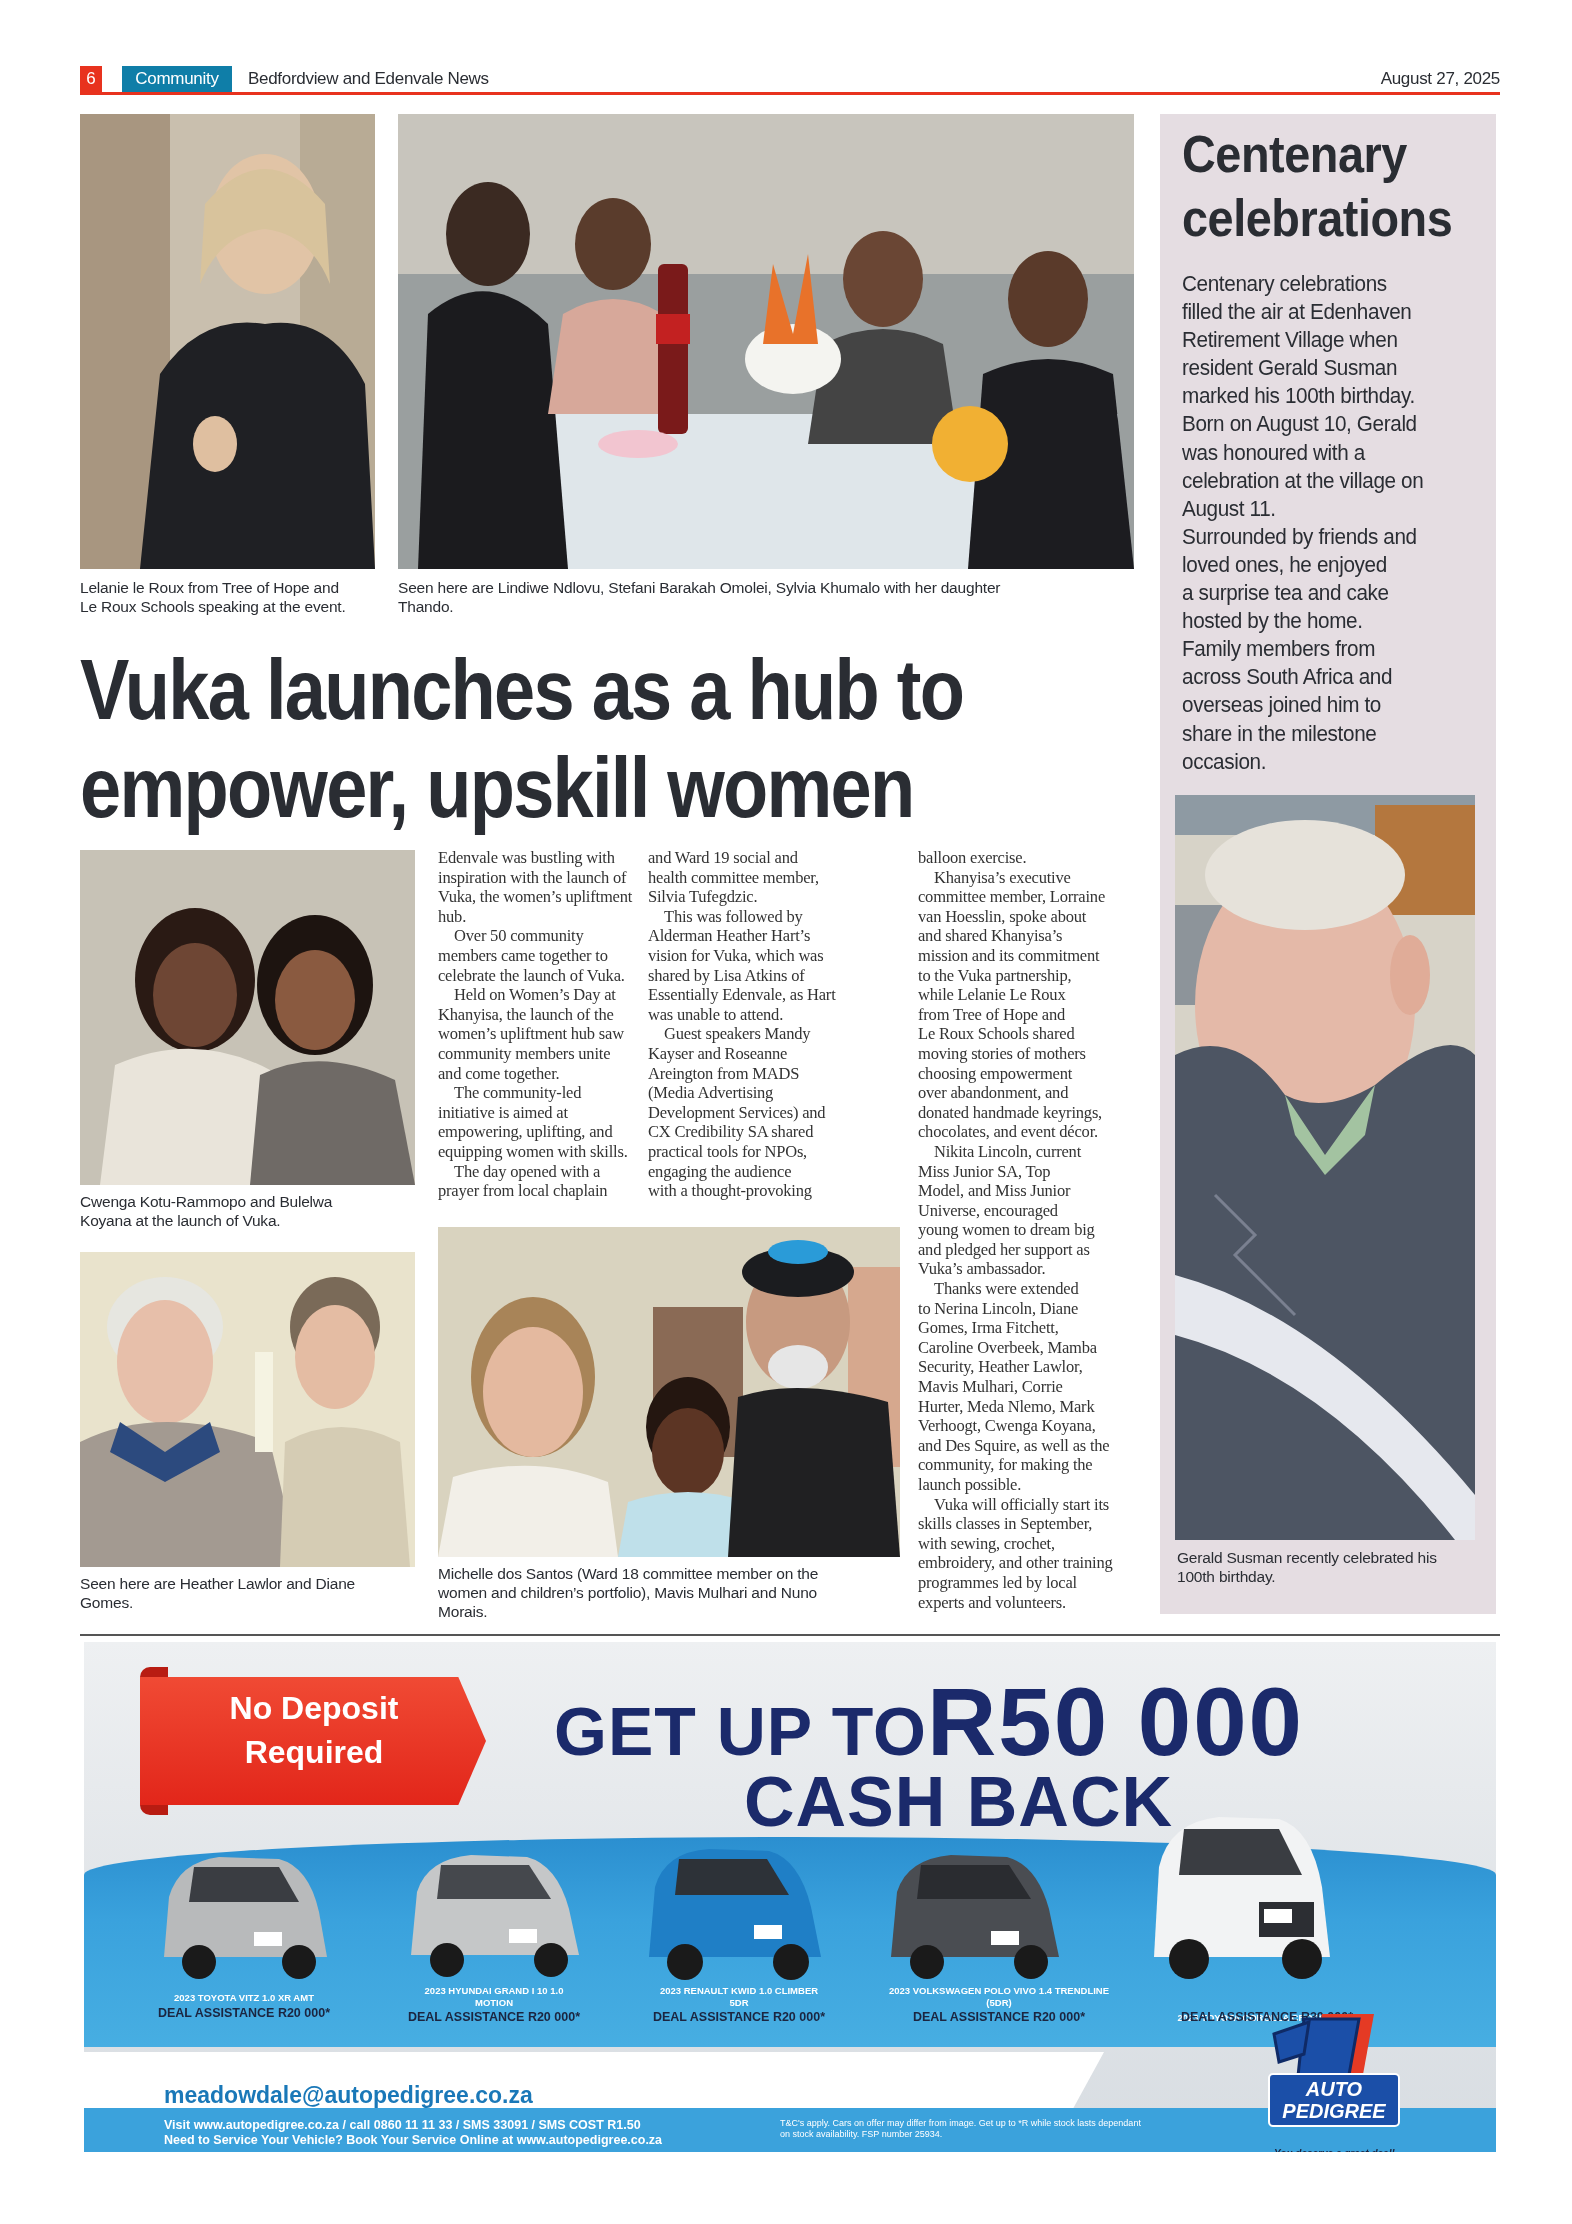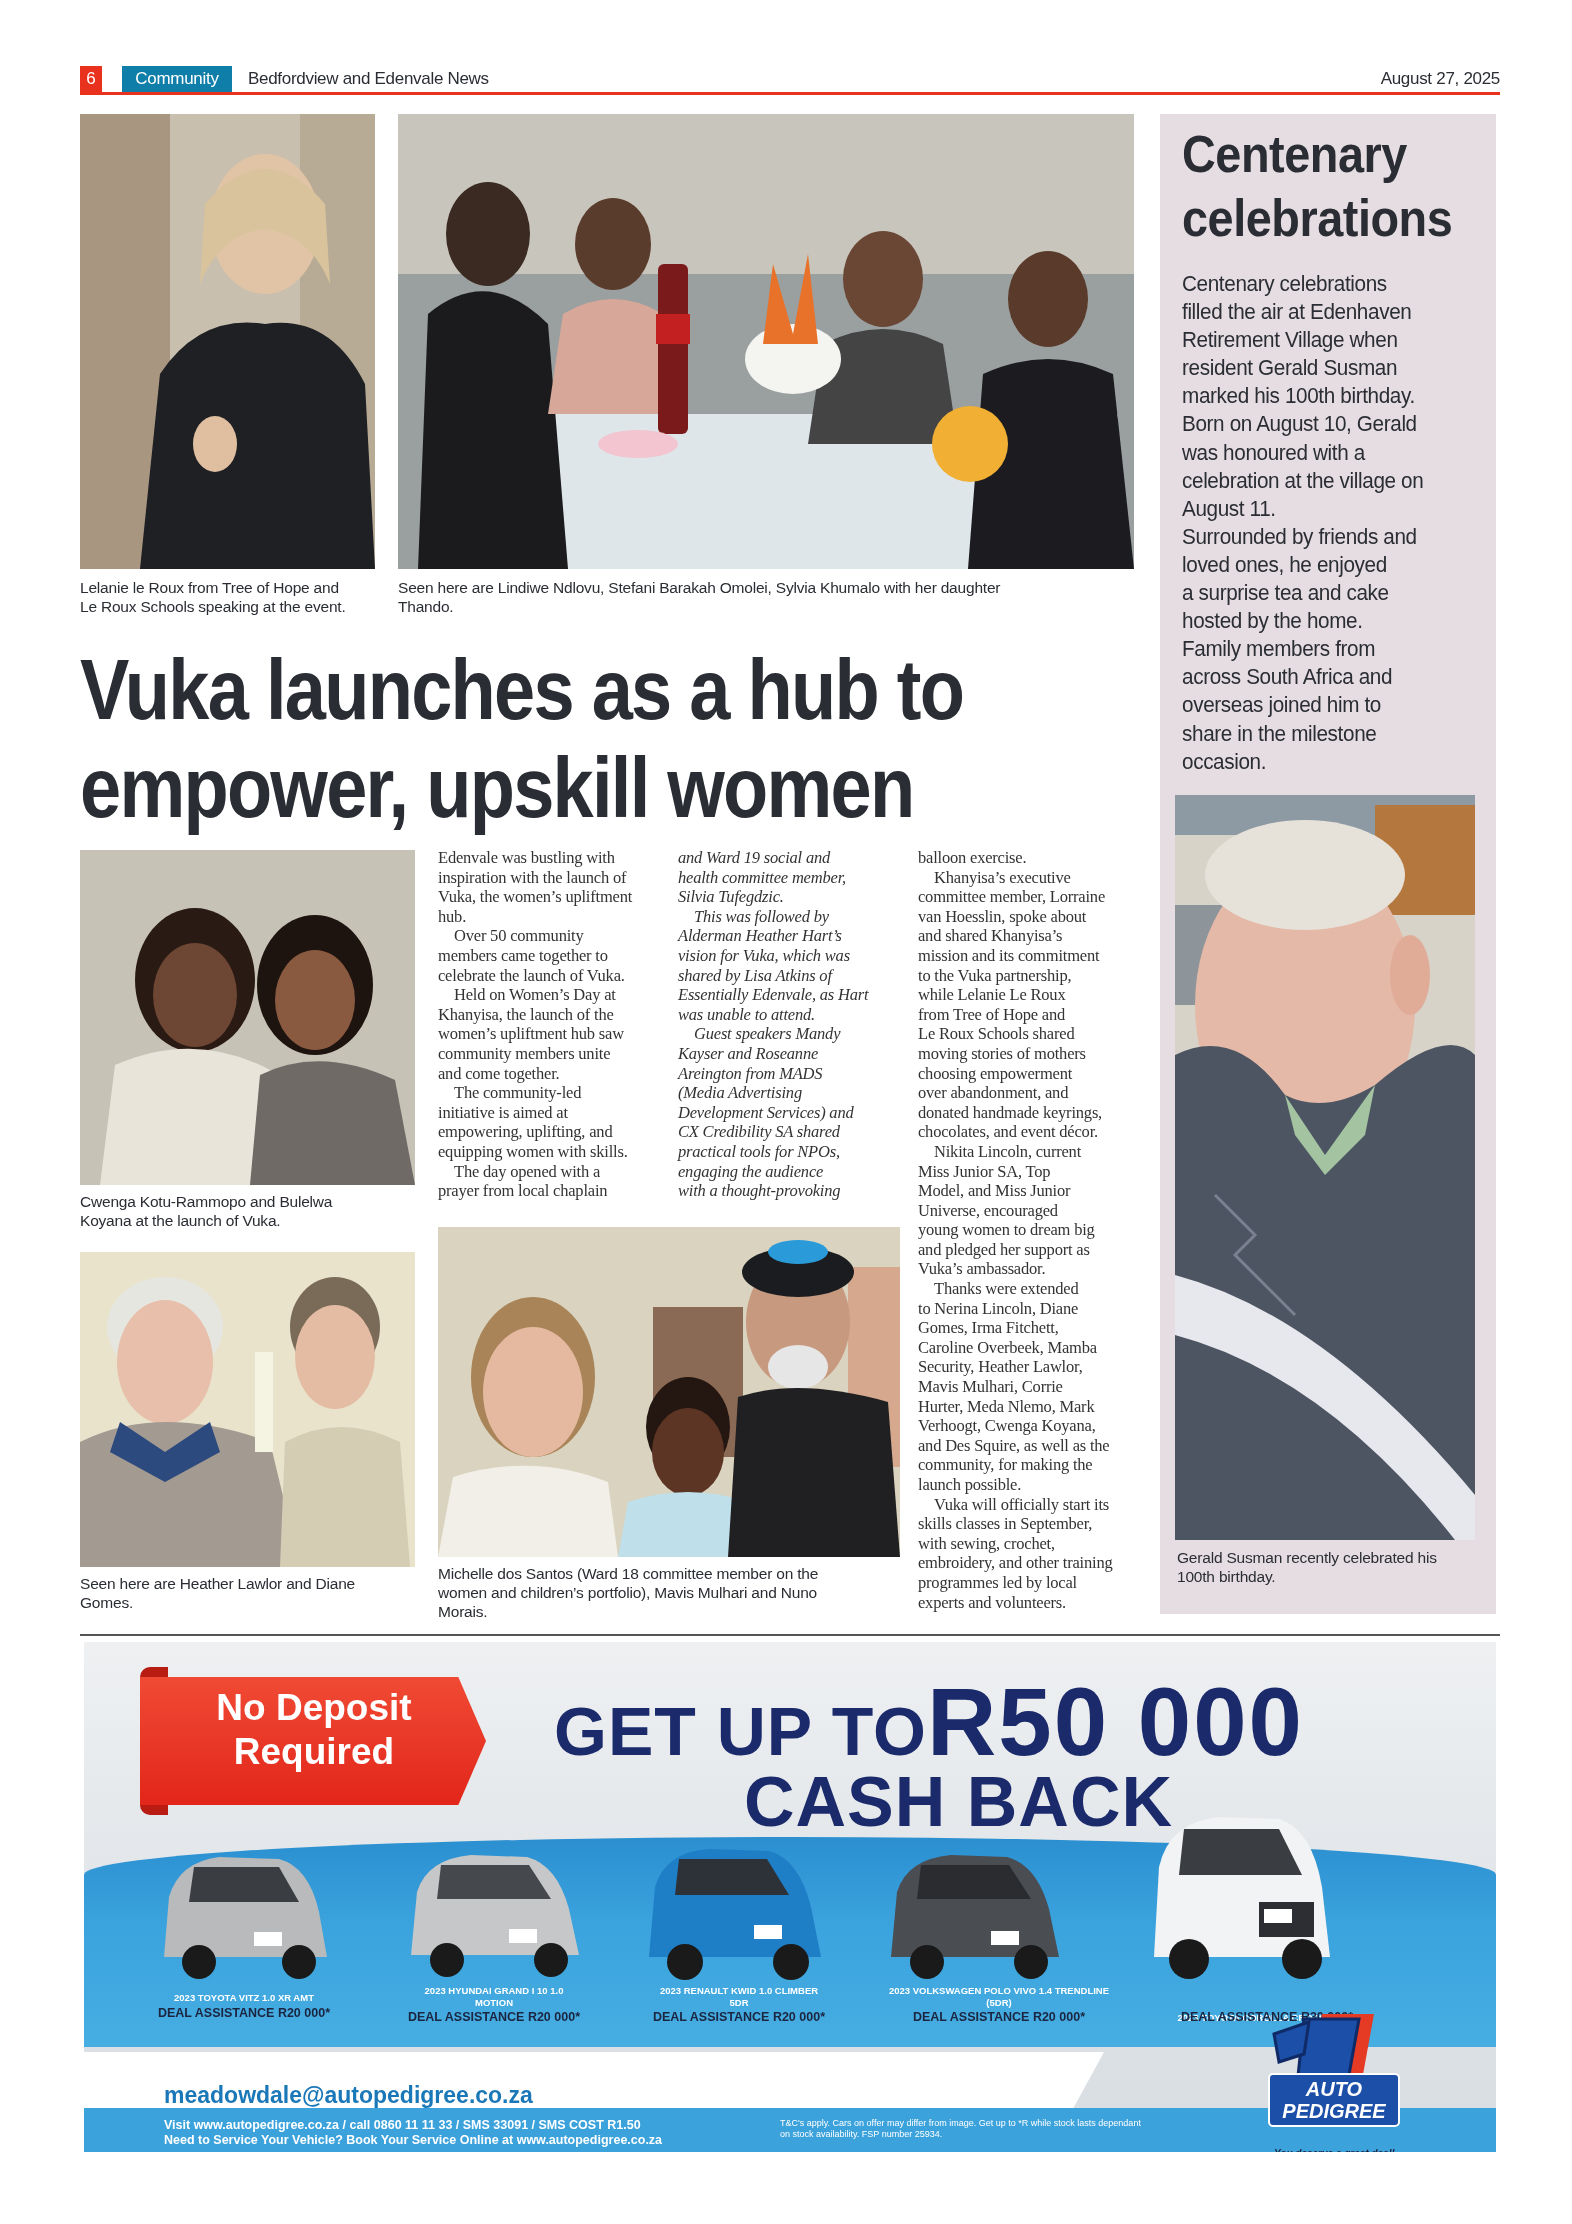--- a/index.html
+++ b/index.html
@@ -33,21 +33,21 @@
   .sb-title span { display: block; }
   .sb-body { left: 1182px; top: 270px; width: 310px; font-size: 22.5px; line-height: 28.1px; color: #2a2d33; letter-spacing: -0.4px; transform: scaleX(0.92); transform-origin: left top; width: 340px; }
   .sb-body span { display: block; white-space: nowrap; }
 
   
   .ad-rule { left: 80px; top: 1634px; width: 1420px; height: 2px; background: #555; }
   .ad { left: 84px; top: 1642px; width: 1412px; height: 510px; overflow: hidden; background: linear-gradient(180deg, #eef0f2 0%, #dfe3e7 60%, #d8dde2 100%); }
   .ad-floor { position: absolute; left: 0; top: 195px; width: 100%; height: 210px; background: linear-gradient(180deg, #2b8fd0 0%, #3aa2dd 40%, #47aee2 100%); border-radius: 50% 50% 0 0 / 18% 18% 0 0; }
   .ad-ribbon { position: absolute; left: 56px; top: 35px; width: 346px; height: 128px; background: linear-gradient(180deg, #f04a34, #e2261a); clip-path: polygon(0 0, 92% 0, 100% 50%, 92% 100%, 0 100%); box-shadow: 0 2px 4px rgba(0,0,0,0.3); }
   .ad-ribbon-tail { position: absolute; left: 56px; top: 25px; width: 28px; height: 148px; background: #b81c12; border-radius: 10px 0 0 10px; }
-  .ad-ribbon-text { position: absolute; left: 90px; top: 44px; width: 280px; text-align: center; color: #fff; font-weight: 700; font-size: 37px; line-height: 44px; }
+  .ad-ribbon-text { position: absolute; left: 90px; top: 44px; width: 280px; text-align: center; color: #fff; font-weight: 700; font-size: 32px; line-height: 44px; }
   .ad-head1 { position: absolute; left: 470px; top: 40px; color: #1b2a6b; font-weight: 700; font-size: 74px; line-height: 80px; white-space: nowrap; letter-spacing: 1px; }
   .ad-head1 .small { font-size: 68px; }
   .ad-head1 .big { font-size: 96px; letter-spacing: 2px; }
   .ad-head2 { position: absolute; left: 660px; top: 120px; color: #1b2a6b; font-weight: 700; font-size: 70px; line-height: 80px; white-space: nowrap; letter-spacing: 1px; }
   .car { position: absolute; top: 195px; width: 190px; height: 150px; }
   .car-label { position: absolute; top: 345px; width: 250px; text-align: center; color: #fff; font-weight: 700; font-size: 9.5px; line-height: 12px; }
   .car-deal { position: absolute; top: 368px; width: 250px; text-align: center; color: #1b2540; font-weight: 700; font-size: 12.5px; line-height: 14px; }
   .ad-contact { position: absolute; left: 0; top: 410px; width: 1020px; height: 56px; background: #fff; clip-path: polygon(0 0, 100% 0, 97% 100%, 0 100%); }
   .ad-contact-1 { position: absolute; left: 80px; top: 416px; color: #1a78b8; font-weight: 700; font-size: 23px; line-height: 26px; white-space: nowrap; }
   .ad-contact-2 { position: absolute; left: 80px; top: 440px; color: #1a78b8; font-weight: 700; font-size: 23px; line-height: 26px; white-space: nowrap; }
@@ -148,21 +148,21 @@
 </div>
 
 <div class="abs col" style="left:438px;top:848px;width:230px;">
   <p><span>Edenvale was bustling with</span><br><span>inspiration with the launch of</span><br><span>Vuka, the women’s upliftment</span><br><span>hub.</span></p>
   <p class="ind"><span>Over 50 community</span><br><span>members came together to</span><br><span>celebrate the launch of Vuka.</span></p>
   <p class="ind"><span>Held on Women’s Day at</span><br><span>Khanyisa, the launch of the</span><br><span>women’s upliftment hub saw</span><br><span>community members unite</span><br><span>and come together.</span></p>
   <p class="ind"><span>The community-led</span><br><span>initiative is aimed at</span><br><span>empowering, uplifting, and</span><br><span>equipping women with skills.</span></p>
   <p class="ind"><span>The day opened with a</span><br><span>prayer from local chaplain</span></p>
 </div>
 
-<div class="abs col" style="left:678px;top:848px;width:230px;font-style:italic;">
+<div class="abs col" style="left:648px;top:848px;width:230px;">
   <p><span>and Ward 19 social and</span><br><span>health committee member,</span><br><span>Silvia Tufegdzic.</span></p>
   <p class="ind"><span>This was followed by</span><br><span>Alderman Heather Hart’s</span><br><span>vision for Vuka, which was</span><br><span>shared by Lisa Atkins of</span><br><span>Essentially Edenvale, as Hart</span><br><span>was unable to attend.</span></p>
   <p class="ind"><span>Guest speakers Mandy</span><br><span>Kayser and Roseanne</span><br><span>Areington from MADS</span><br><span>(Media Advertising</span><br><span>Development Services) and</span><br><span>CX Credibility SA shared</span><br><span>practical tools for NPOs,</span><br><span>engaging the audience</span><br><span>with a thought-provoking</span></p>
 </div>
 
 <div class="abs col" style="left:918px;top:848px;width:232px;">
   <p><span>balloon exercise.</span></p>
   <p class="ind"><span>Khanyisa’s executive</span><br><span>committee member, Lorraine</span><br><span>van Hoesslin, spoke about</span><br><span>and shared Khanyisa’s</span><br><span>mission and its commitment</span><br><span>to the Vuka partnership,</span><br><span>while Lelanie Le Roux</span><br><span>from Tree of Hope and</span><br><span>Le Roux Schools shared</span><br><span>moving stories of mothers</span><br><span>choosing empowerment</span><br><span>over abandonment, and</span><br><span>donated handmade keyrings,</span><br><span>chocolates, and event décor.</span></p>
   <p class="ind"><span>Nikita Lincoln, current</span><br><span>Miss Junior SA, Top</span><br><span>Model, and Miss Junior</span><br><span>Universe, encouraged</span><br><span>young women to dream big</span><br><span>and pledged her support as</span><br><span>Vuka’s ambassador.</span></p>
   <p class="ind"><span>Thanks were extended</span><br><span>to Nerina Lincoln, Diane</span><br><span>Gomes, Irma Fitchett,</span><br><span>Caroline Overbeek, Mamba</span><br><span>Security, Heather Lawlor,</span><br><span>Mavis Mulhari, Corrie</span><br><span>Hurter, Meda Nlemo, Mark</span><br><span>Verhoogt, Cwenga Koyana,</span><br><span>and Des Squire, as well as the</span><br><span>community, for making the</span><br><span>launch possible.</span></p>

